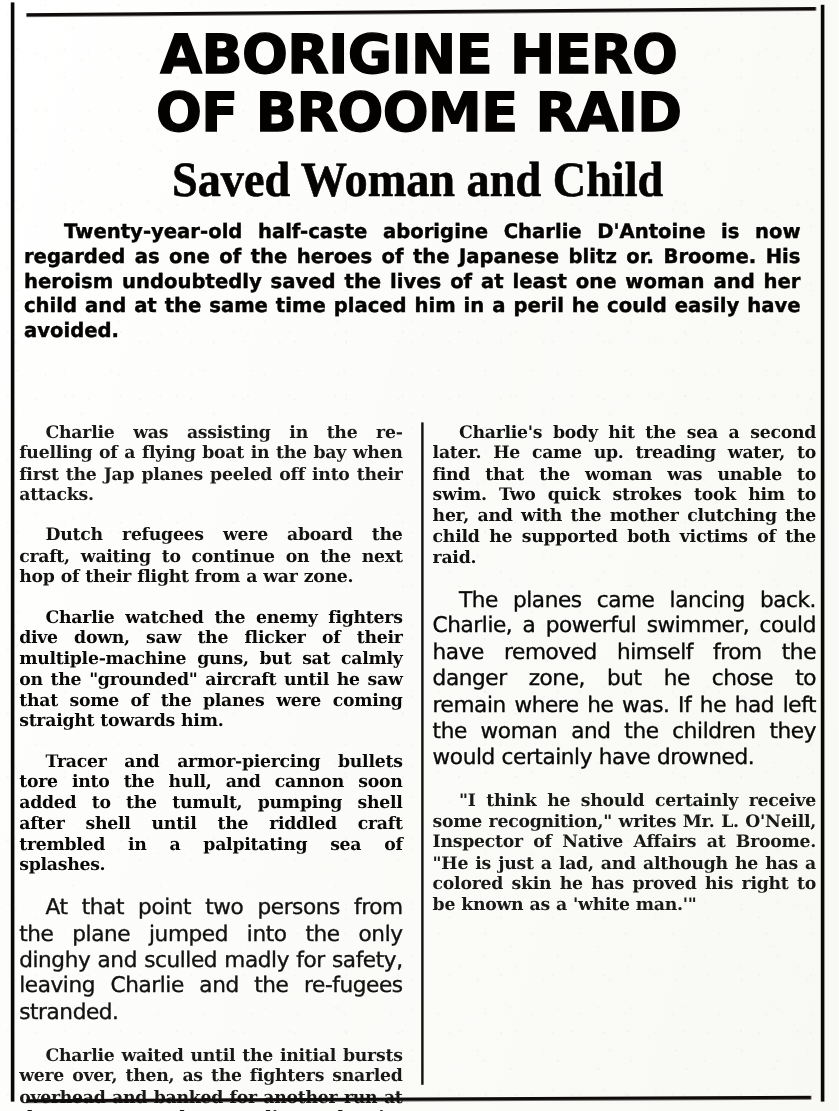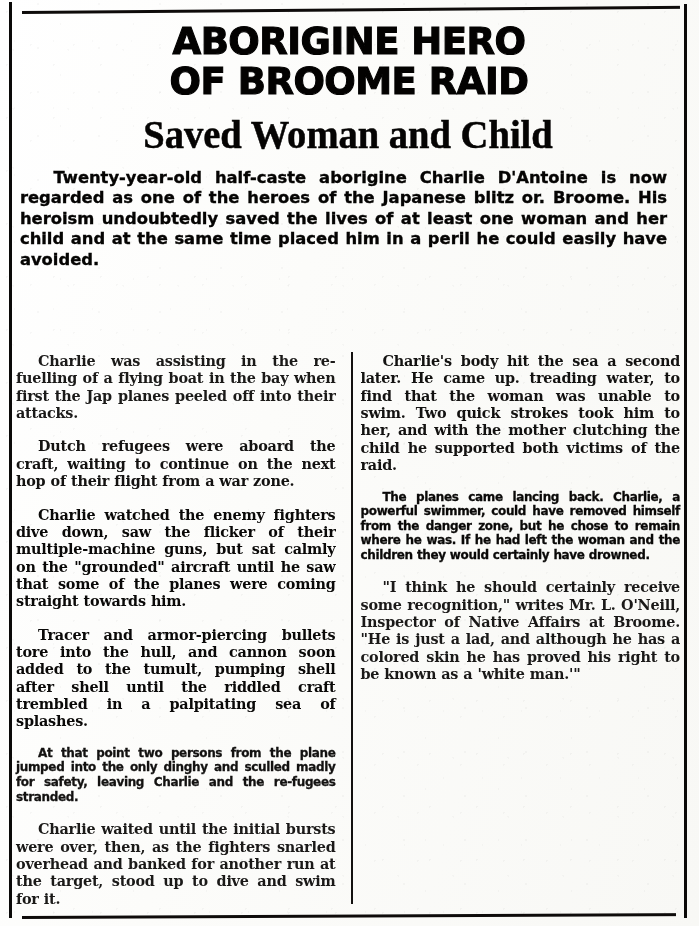--- a/index.html
+++ b/index.html
@@ -86,21 +86,21 @@
     width: 664px; height: 896px;
     z-index: 2;
   }
 
   
   .headline {
     margin: 8px 0 0 0;
     padding: 0 6px 0 8px;
     font-family: "DejaVu Sans", sans-serif;
     font-weight: 700;
-    font-size: 37px;
+    font-size: 45px;
     line-height: 0.98;
     letter-spacing: -0.5px;
     text-align: center;
     color: #0b0a09;
     -webkit-text-stroke: 1.1px #0b0a09;
   }
   .headline-line-1 { display: block; }
   .headline-line-2 { display: block; margin-top: 4px; }
 
   
@@ -158,22 +158,22 @@
     text-indent: 22px;
     color: #121110;
     letter-spacing: -0.22px;
     word-spacing: 0.3px;
   }
   .p + .p { margin-top: 16px; }
 
   
   .p.gothic {
     font-family: "DejaVu Sans", sans-serif;
-    font-weight: 700;
-    font-size: 12px;
+    font-weight: 400;
+    font-size: 18px;
     line-height: 1.215;
     letter-spacing: -0.35px;
     -webkit-text-stroke: 0.3px #121110;
   }
 
   .p.last-line-open {
     text-align: right;
   }
 
   

